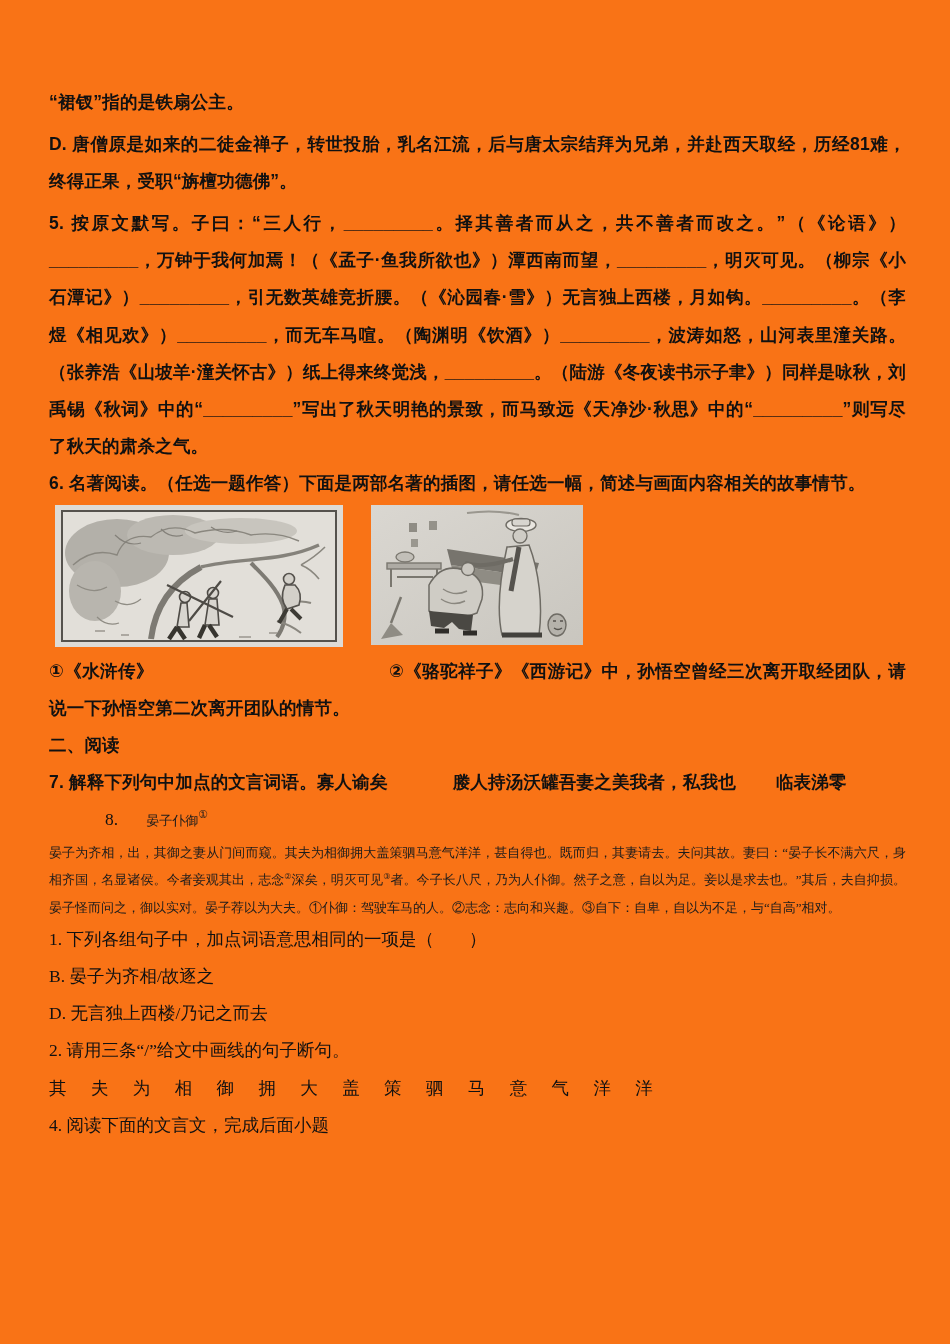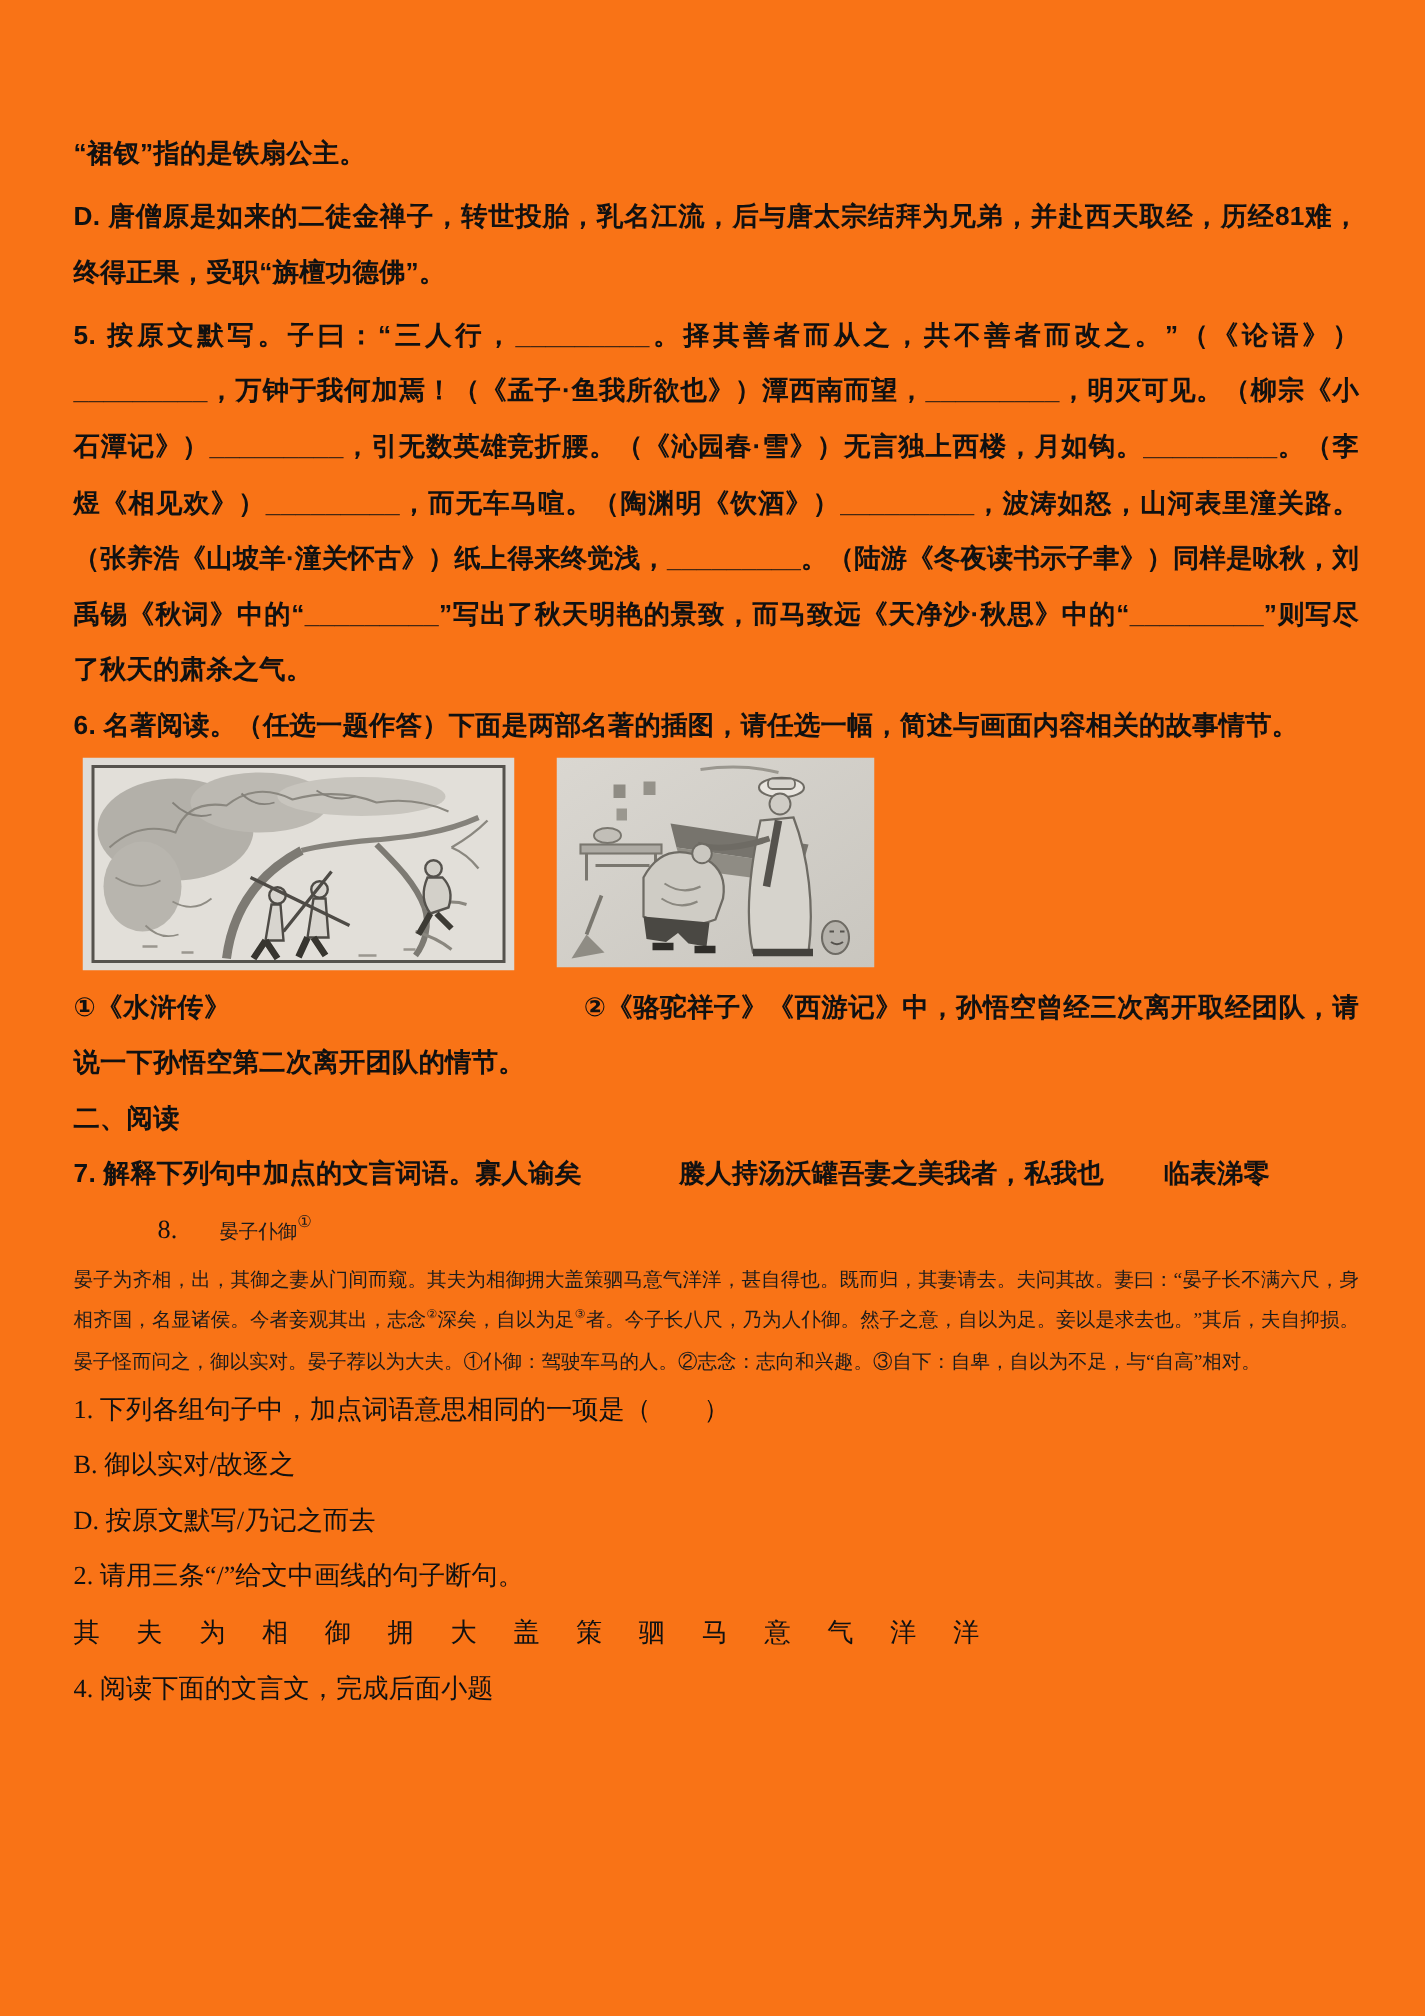--- a/index.html
+++ b/index.html
@@ -146,25 +146,25 @@
   </div>
 
   <p class="h"><span>①《水浒传》</span><span class="spacer sp-235"></span><span>②《骆驼祥子》《西游记》中，孙悟空曾经三次离开取经团队，请说一下孙悟空第二次离开团队的情节。</span></p>
 
   <p class="h">二、阅读</p>
 
   <p class="h"><span>7. 解释下列句中加点的文言词语。寡人谕矣</span><span class="spacer sp-65"></span><span>媵人持汤沃罐吾妻之美我者，私我也</span><span class="spacer sp-40"></span><span>临表涕零</span></p>
 
   <p class="r q8-head"><span>8.</span><span class="q8-num-gap"></span><span class="k">晏子仆御</span><span class="k sup">①</span></p>
 
-  <p class="k"><span>晏子为齐相，出，其御之妻从门间而窥。其夫为相御拥大盖策驷马意气洋洋，甚自得也。既而归，其妻请去。夫问其故。妻曰：“晏子长不满六尺，身相齐国，名显诸侯。今者妾观其出，志念</span><span class="sup">②</span><span>深矣，自以为足</span><span class="sup">③</span><span>者。今子长八尺，乃为人仆御。然子之意，自以为足。妾以是求去也。”其后，夫自抑损。晏子怪而问之，御以实对。晏子荐以为大夫。</span><span>①仆御：驾驶车马的人。②志念：志向和兴趣。③自下：自卑，自以为不足，与“自高”相对。</span></p>
+  <p class="k"><span>晏子为齐相，出，其御之妻从门间而窥。其夫为相御拥大盖策驷马意气洋洋，甚自得也。既而归，其妻请去。夫问其故。妻曰：“晏子长不满六尺，身相齐国，名显诸侯。今者妾观其出，志念</span><span class="sup">②</span><span>深矣，明灭可见</span><span class="sup">③</span><span>者。今子长八尺，乃为人仆御。然子之意，自以为足。妾以是求去也。”其后，夫自抑损。晏子怪而问之，御以实对。晏子荐以为大夫。</span><span>①仆御：驾驶车马的人。②志念：志向和兴趣。③自下：自卑，自以为不足，与“自高”相对。</span></p>
 
   <p class="r">1. 下列各组句子中，加点词语意思相同的一项是（　　）</p>
-  <p class="r">B. 御以实对/故逐之</p>
-  <p class="r">D. 按原文默写/乃记之而去</p>
+  <p class="r">B. 晏子为齐相/故逐之</p>
+  <p class="r">D. 无言独上西楼/乃记之而去</p>
 
   <p class="r">2. 请用三条“/”给文中画线的句子断句。</p>
   <p class="r spread">其 夫 为 相 御 拥 大 盖 策 驷 马 意 气 洋 洋</p>
 
 
   <p class="r">4. 阅读下面的文言文，完成后面小题</p>
 
 </div>
 
 </body></html>

